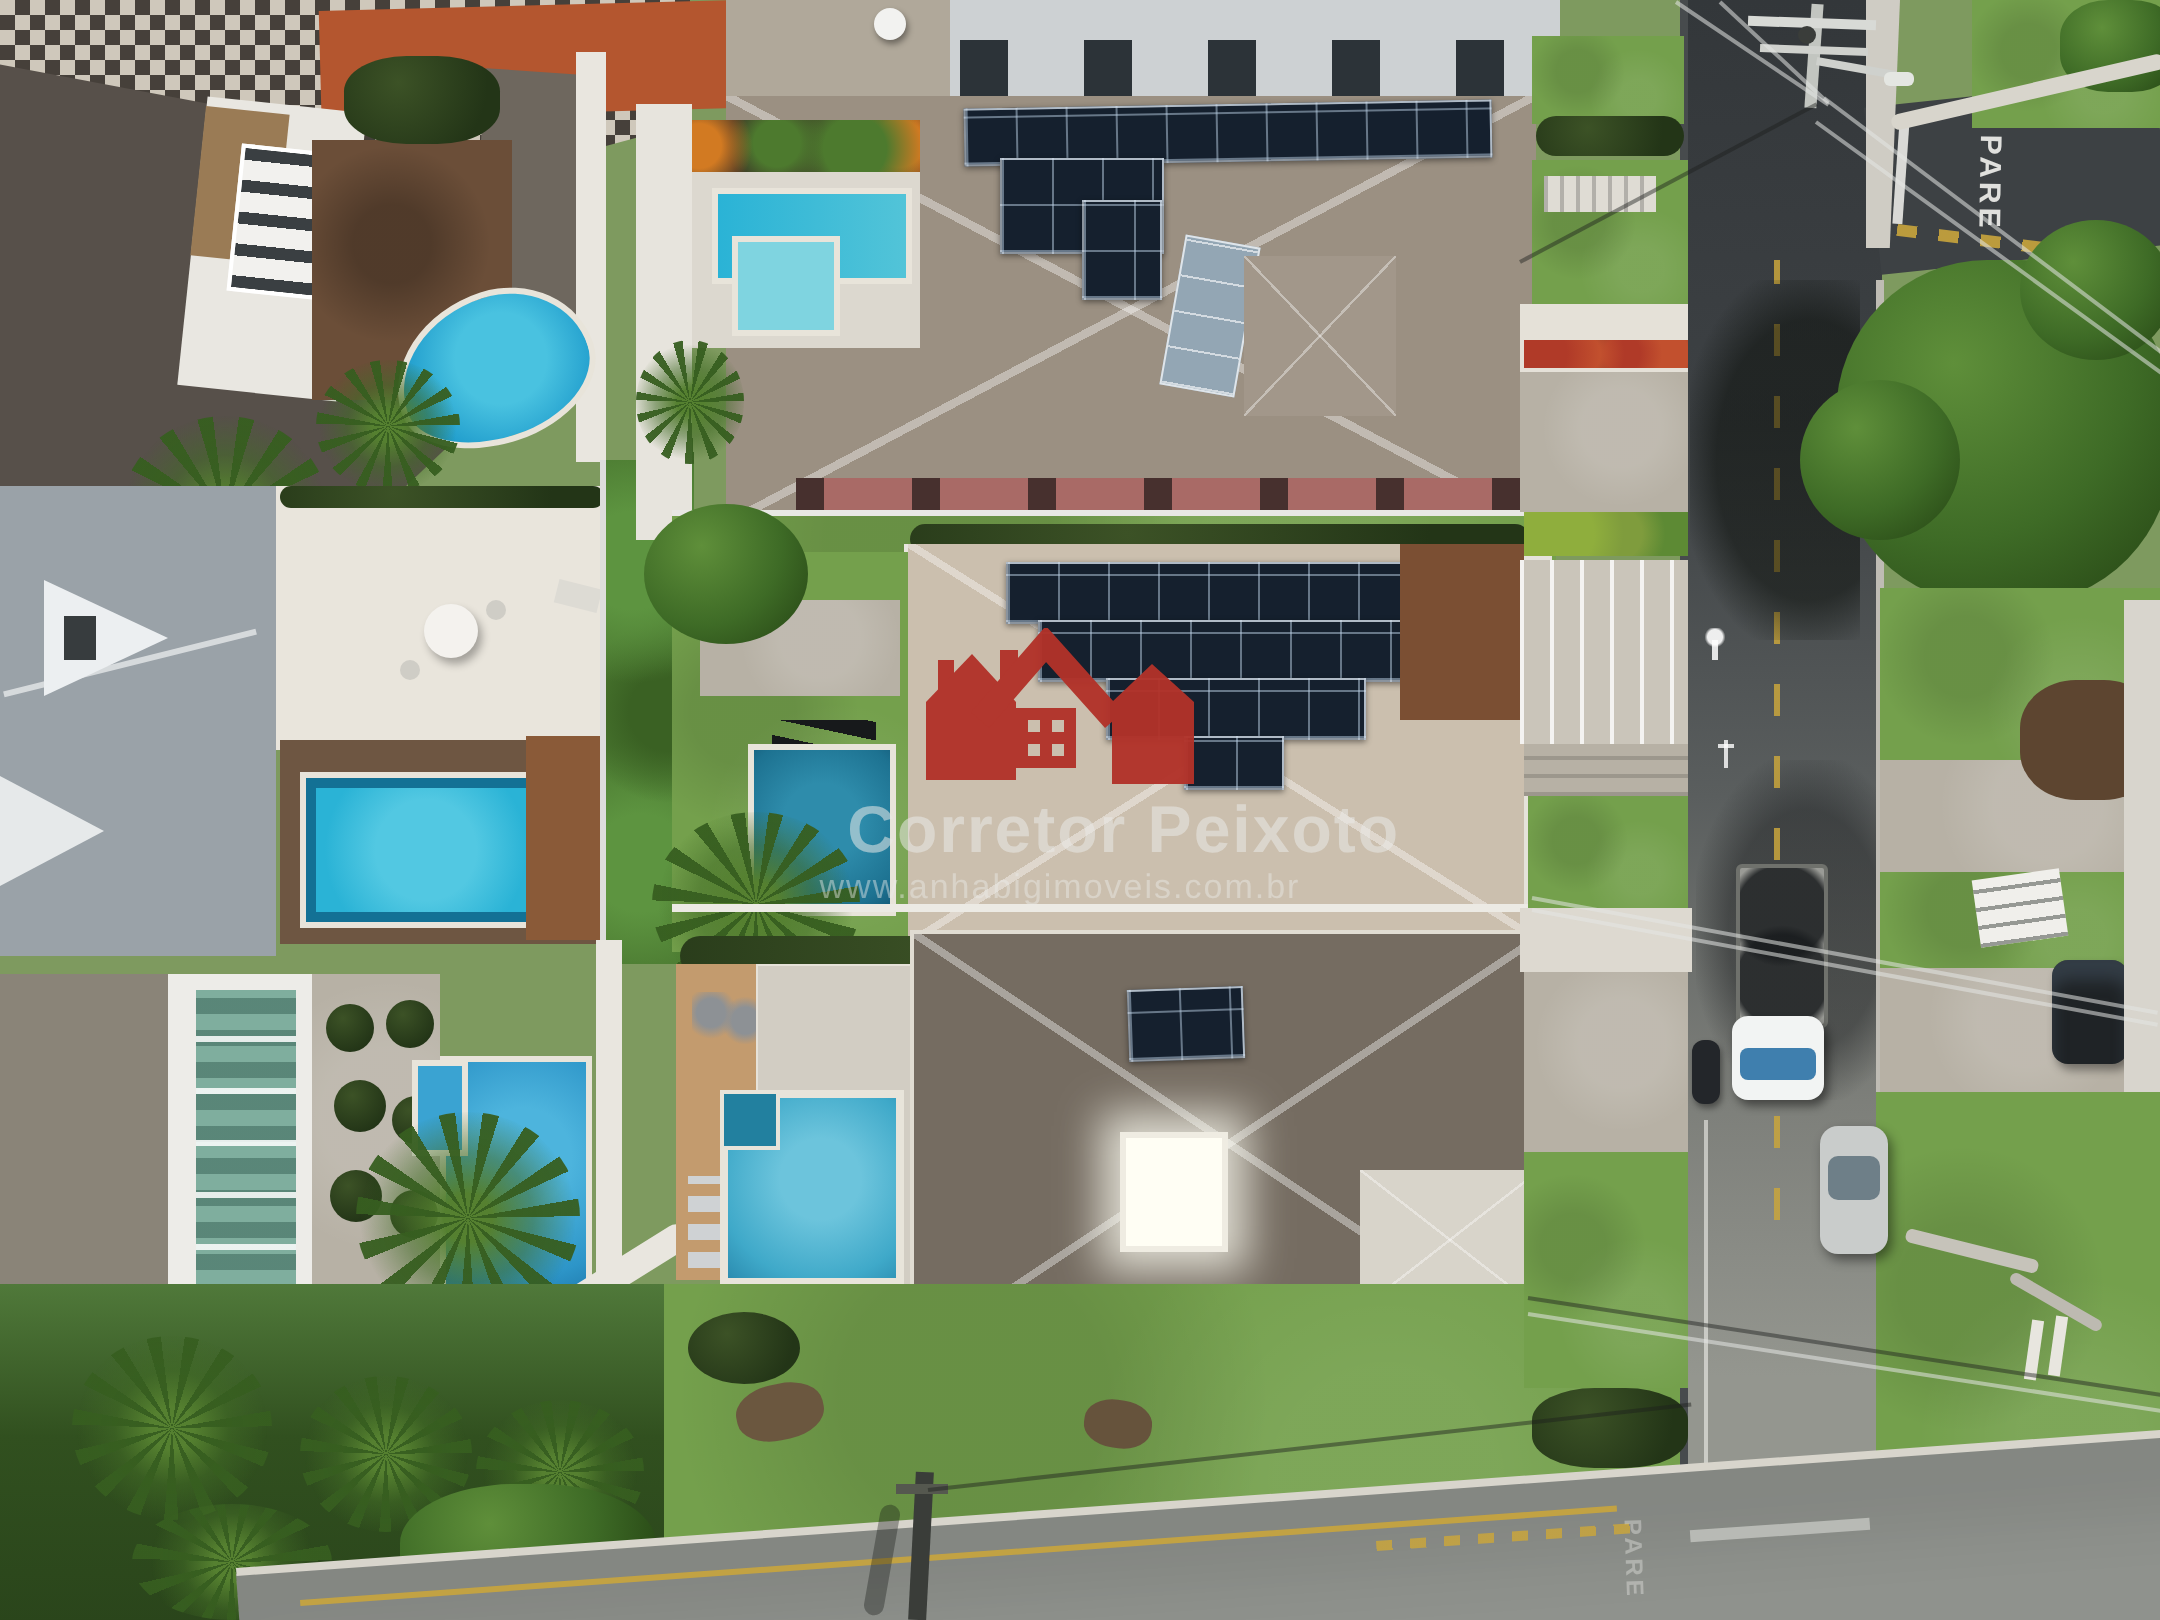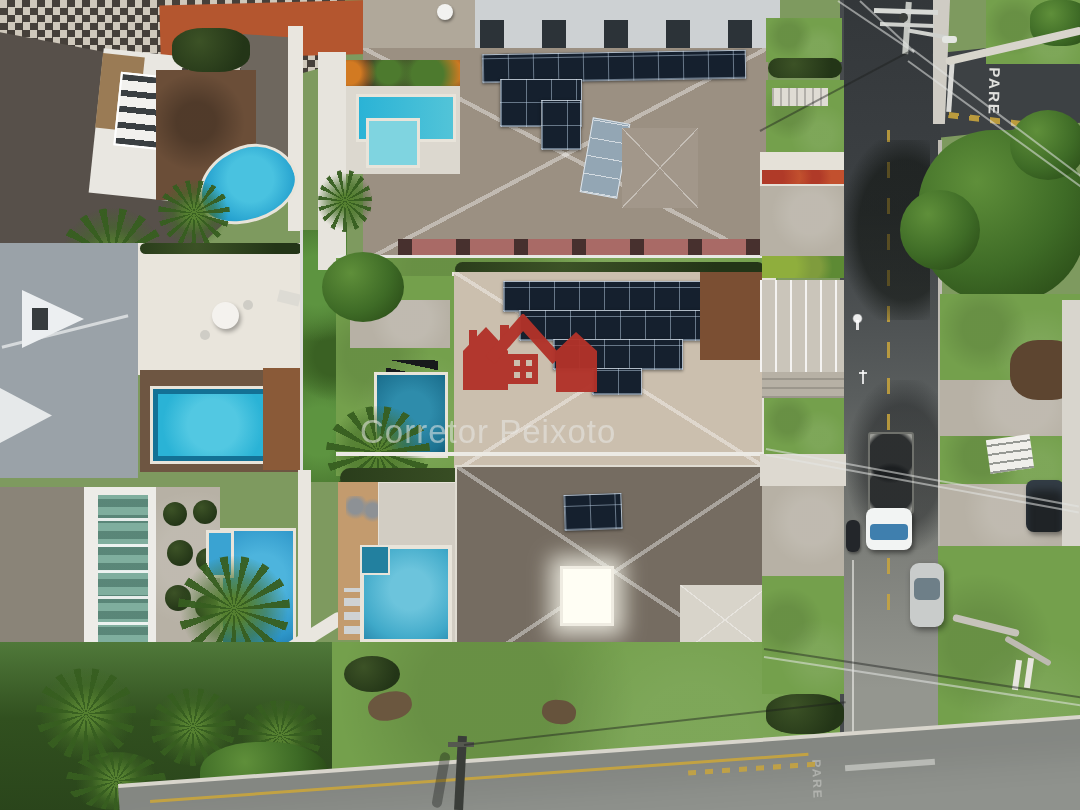--- a/index.html
+++ b/index.html
@@ -26,21 +26,21 @@
   .shrub{border-radius:50%;background:radial-gradient(circle at 35% 30%,#3c5226,#233517 75%);}
   .wire{height:2px;background:rgba(228,230,228,.55);transform-origin:0 50%;}
   .wire.dk{background:rgba(28,30,28,.45);}
   .lawn{background:#74a04c;background-image:radial-gradient(circle at 30% 40%,rgba(0,0,0,.10) 0 18%,transparent 40%),
         radial-gradient(circle at 70% 70%,rgba(255,255,255,.07) 0 15%,transparent 40%);}
   .conc{background:#b7b1a5;background-image:radial-gradient(circle at 60% 40%,rgba(255,255,255,.12) 0 30%,transparent 60%);}
   .planks{background-image:repeating-linear-gradient(0deg,rgba(0,0,0,.18) 0 1px,transparent 1px 7px);}
   .planksv{background-image:repeating-linear-gradient(90deg,rgba(0,0,0,.18) 0 1px,transparent 1px 7px);}
   .checker{background:repeating-conic-gradient(#46403a 0% 25%,#cfc8bb 25% 50%) 0 0/15px 15px;}
   .pare{font-weight:bold;letter-spacing:2px;color:rgba(242,242,238,.9);font-size:15px;}
-  .wm-brand{font-size:33px;letter-spacing:1px;color:rgba(234,234,232,.55);text-align:left;font-weight:400;margin-top:17px;}
+  .wm-brand{font-size:33px;letter-spacing:1px;color:rgba(234,234,232,.55);text-align:right;font-weight:700;}
   .wm-url{font-size:17px;letter-spacing:1px;color:rgba(234,234,232,.45);text-align:center;}
 </style>
 </head>
 <body>
 
 <div id="scene">
 
   <div class="a checker" style="left:0;top:0;width:345px;height:112px;clip-path:polygon(0 0,100% 0,100% 55%,46% 100%,0 38%);"></div>
   <div class="a texv" style="left:160px;top:0;width:418px;height:54px;background:#b4562f;transform:rotate(-1.5deg);"></div>
   <div class="a shingle" style="left:0;top:26px;width:262px;height:310px;background:#57504a;clip-path:polygon(0 2%,50% 10%,100% 52%,40% 100%,0 100%);"></div>
@@ -250,15 +250,16 @@
         <path d="M30 46 L63 8 L97 46" fill="none" stroke="#b23229" stroke-width="12"></path>
         <g fill="none" stroke="#b23229" stroke-width="6">
           <rect x="51" y="43" width="24" height="24"></rect>
           <line x1="63" y1="43" x2="63" y2="67"></line>
           <line x1="51" y1="55" x2="75" y2="55"></line>
         </g>
         <path d="M96 37 L116 18 L137 37 L137 78 L96 78 Z"></path>
       </g>
     </svg>
     <div class="wm-brand" style="position:absolute;left:0;top:86px;width:340px;">Corretor Peixoto</div>
+    <div class="wm-url" style="position:absolute;left:0;top:124px;width:340px;">www.anhabigimoveis.com.br</div>
   </div>
 
 </div>
 
 </body></html>

